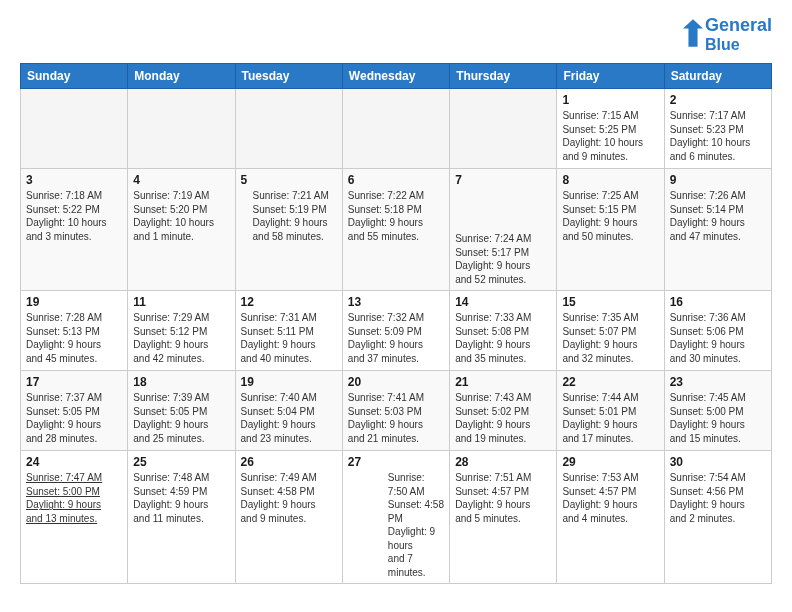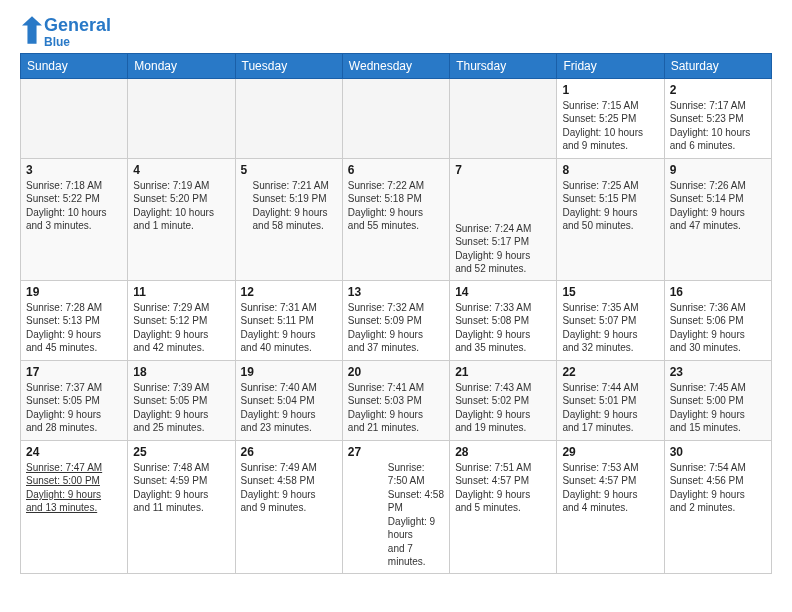--- a/index.html
+++ b/index.html
@@ -9,23 +9,23 @@
       width: 792px;
       height: 612px;
       overflow: hidden;
     }
     .page {
       width: 792px;
       padding: 16px 20px 10px 20px;
     }
     .header {
       display: flex;
-      justify-content: flex-start;
+      justify-content: flex-end;
       align-items: flex-start;
-      margin-bottom: 4px;
+      margin-bottom: 10px;
     }
     .logo {
       display: flex;
       align-items: center;
     }
     .logo-icon {
       width: 20px;
       height: 28px;
       margin-left: 2px;
       margin-right: -2px;
@@ -44,21 +44,21 @@
     }
     .calendar {
       width: 100%;
       border-collapse: collapse;
       table-layout: fixed;
     }
     .calendar th {
       background: #2979c7;
       color: #fff;
       font-size: 12px;
-      font-weight: normal;
+      font-weight: bold;
       padding: 5px 6px;
       text-align: left;
       border: 1px solid #1a5fa8;
     }
     .calendar td {
       vertical-align: top;
       border: 1px solid #ccc;
       padding: 4px 5px;
       font-size: 9.5px;
       height: 80px;
@@ -91,21 +91,21 @@
     <div class="logo">
       <div>
         <svg class="logo-icon" viewBox="0 0 22 30" width="22" height="30">
           <polygon points="11,0 22,10 16,10 16,30 6,30 6,10 0,10" fill="#2979c7"></polygon>
         </svg>
       </div>
       <div style="margin-left:4px;">
         <div style="font-size:18px;font-weight:bold;color:#1a1a1a;line-height:1.1;">
           <span style="color:#2979c7;">General</span>
         </div>
-        <div style="font-size:12px;font-weight:bold;color:#2979c7;line-height:1.1;">Blue</div>
+        <div style="font-size:16px;font-weight:bold;color:#2979c7;line-height:1.1;">Blue</div>
       </div>
     </div>
     <div class="title-block">
       <div class="month-title"></div>
       <div class="location"></div>
     </div>
   </div>
 
   <table class="calendar">
     <thead>

